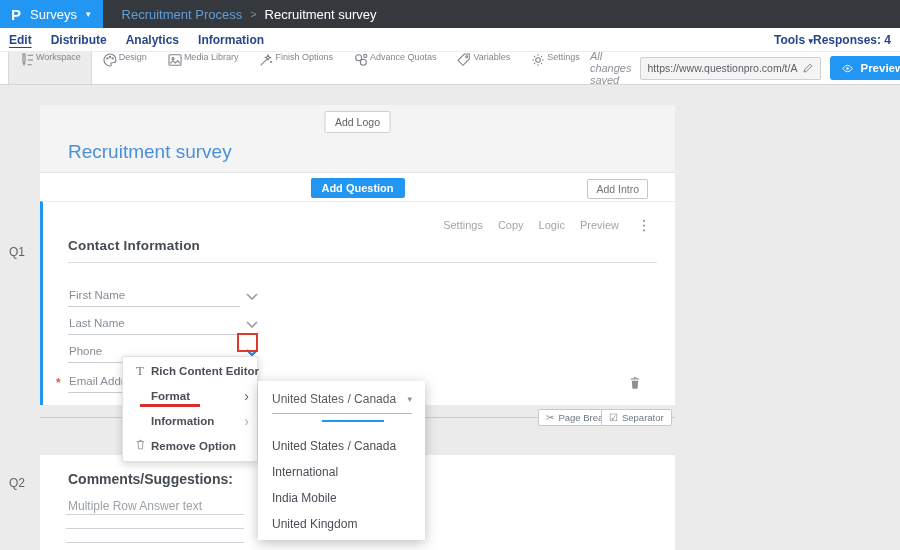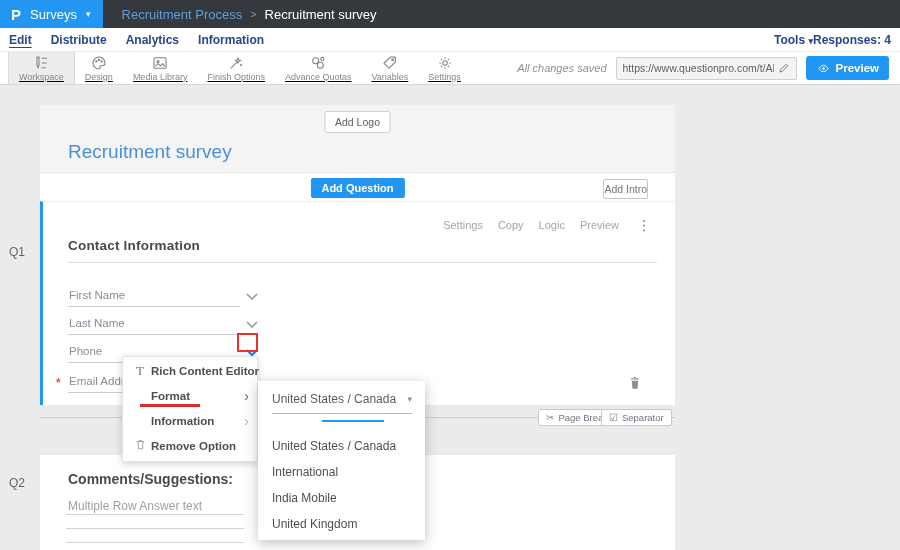--- a/index.html
+++ b/index.html
@@ -24,41 +24,41 @@
   .navbar { height: 24px; background: #fff; display: flex; align-items: center; padding-left: 9px; gap: 19px; border-bottom: 1px solid #ececec; }
   .nav-tab { font-size: 12px; font-weight: bold; color: #26478d; cursor: pointer; }
   .nav-tab.active { text-decoration: underline; text-underline-offset: 3px; }
   .navbar-right { margin-left: auto; display: flex; align-items: center; padding-right: 9px; }
   .tools-link { font-size: 12px; font-weight: bold; color: #26478d; cursor: pointer; }
   .tools-link .caret { color: #26478d; }
   .responses-link { font-size: 12px; font-weight: bold; color: #26478d; cursor: pointer; }
 
   
   .toolbar { height: 33px; background: #fff; border-bottom: 1px solid #d5d7da; display: flex; align-items: stretch; padding-left: 8px; }
-  .tb-item { display: flex; flex-direction: column; align-items: center; justify-content: center; padding: 0 10px; gap: 1px; cursor: pointer; text-decoration: underline; }
+  .tb-item { display: flex; flex-direction: row; align-items: flex-start; justify-content: center; padding: 0 10px; gap: 1px; cursor: pointer; }
   .tb-item.active { background: #ececec; border-left: 1px solid #d9d9d9; border-right: 1px solid #d9d9d9; }
   .tb-label { font-size: 9px; color: #80868f; white-space: nowrap; }
   .tb-ic { line-height: 0; }
   .toolbar-right { margin-left: auto; display: flex; align-items: center; gap: 9px; padding-right: 11px; }
   .save-status { font-style: italic; font-size: 11px; color: #8d9096; }
   .url-box { width: 181px; height: 23px; background: #f4f4f4; border: 1px solid #cfcfcf; border-radius: 2px; display: flex; align-items: center; padding: 0 6px; gap: 4px; }
   .url-text { font-size: 10.5px; color: #5a5f66; white-space: nowrap; overflow: hidden; flex: 1; }
   .preview-btn { height: 24px; background: #2196f3; border-radius: 3px; color: #fff; font-size: 11.5px; font-weight: bold; display: flex; align-items: center; gap: 5px; padding: 0 10px; cursor: pointer; }
 
   
   .canvas { position: relative; height: 465px; }
   .panel { position: absolute; background: #fff; }
 
   .survey-header-box { left: 40px; top: 20px; width: 635px; height: 67px; background: #f4f4f5; }
   .add-logo-btn { position: absolute; left: 50%; transform: translateX(-50%); top: 6px; background: #fff; border: 1px solid #cfcfcf; border-radius: 2px; font-size: 10.5px; color: #5c6268; padding: 4px 10px; cursor: pointer; }
   .survey-title { position: absolute; left: 28px; top: 36px; font-size: 19px; color: #4a90d9; }
 
   .addq-row { left: 40px; top: 87px; width: 635px; height: 29px; border-top: 1px solid #e3e3e3; }
   .add-question-btn { position: absolute; left: 50%; transform: translateX(-50%); top: 5px; background: #2196f3; color: #fff; font-size: 11px; font-weight: bold; border-radius: 2px; padding: 4px 11px; cursor: pointer; }
-  .add-intro-btn { position: absolute; right: 27px; top: 6px; background: #fff; border: 1px solid #c6c6c6; border-radius: 2px; font-size: 10.5px; color: #70767d; padding: 3px 0; cursor: pointer; }
+  .add-intro-btn { position: absolute; right: 27px; top: 6px; background: #fff; border: 1px solid #c6c6c6; border-radius: 2px; font-size: 10.5px; color: #70767d; padding: 3px 8px; cursor: pointer; }
 
   .q-gutter { position: absolute; font-size: 12px; color: #5d646b; }
   .q1-gutter { left: 9px; top: 160px; }
   .q2-gutter { left: 9px; top: 391px; }
 
   .q1-box { left: 40px; top: 116px; width: 635px; height: 204px; border-left: 3px solid #2196f3; border-top: 1px solid #ececec; }
   .q-actions { position: absolute; top: 15px; right: 24px; display: flex; align-items: center; gap: 15px; }
   .q-action { font-size: 11px; color: #a3a5a8; cursor: pointer; }
   .kebab { font-size: 14px; color: #6e7277; cursor: pointer; margin-left: 3px; }
   .q-title { position: absolute; left: 25px; top: 36px; font-size: 13.5px; font-weight: bold; color: #454b52; letter-spacing: .2px; }

